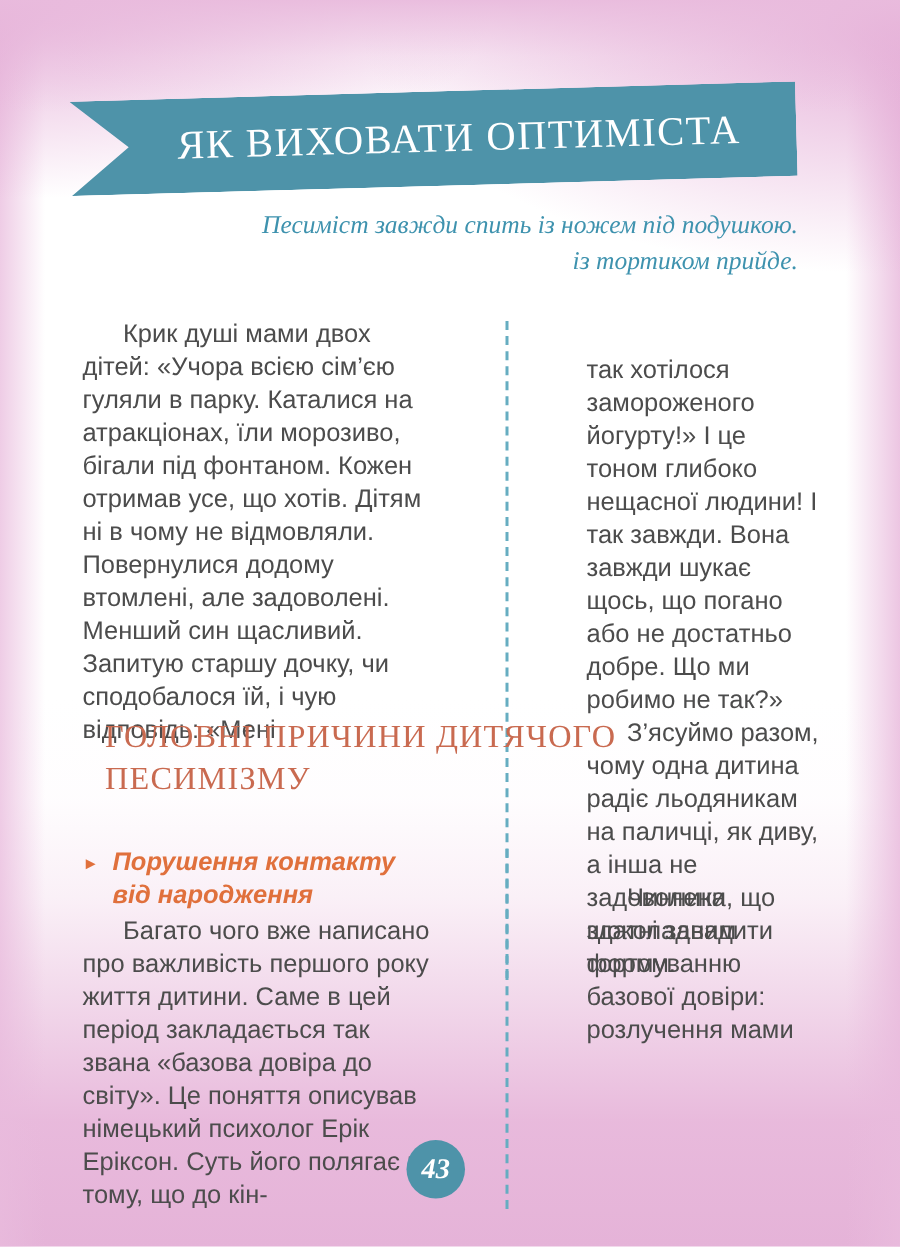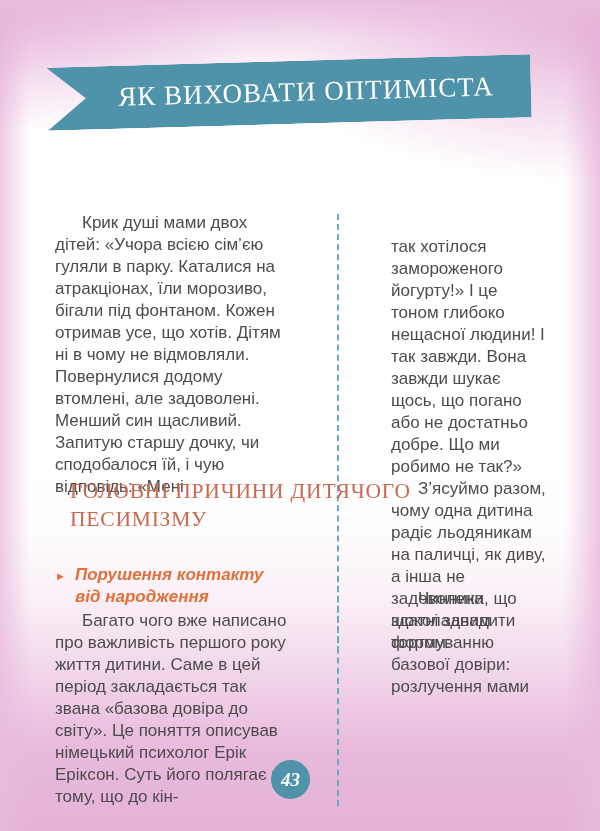--- a/index.html
+++ b/index.html
@@ -88,20 +88,22 @@
   }
 </style>
 </head>
 <body>
 
 <div class="ribbon">
   <span class="ribbon-text">ЯК ВИХОВАТИ ОПТИМІСТА</span>
 </div>
 
 <div class="epigraph">
+  <div>Песиміст завжди спить із ножем під подушкою.</div>
+  <div>із тортиком прийде.</div>
 </div>
 
 <div class="columns intro">
   <div class="col left">
     <p class="indent">Крик душі мами двох дітей: «Учора всією сім’єю гуляли в парку. Каталися на атракціонах, їли морозиво, бігали під фонтаном. Кожен отримав усе, що хотів. Дітям ні в чому не відмовляли. Повернулися додому втомлені, але задоволені. Менший син щасливий. Запитую старшу дочку, чи сподобалося їй, і чую відповідь: «Мені</p>
   </div>
   <div class="divider"></div>
   <div class="col right">
     <p>так хотілося замороженого йогурту!» І це тоном глибоко нещасної людини! І так завжди. Вона завжди шукає щось, що погано або не достатньо добре. Що ми робимо не так?»</p>
     <p class="indent">З’ясуймо разом, чому одна дитина радіє льодяникам на паличці, як диву, а інша не задоволена шоколадним тортом.</p>

